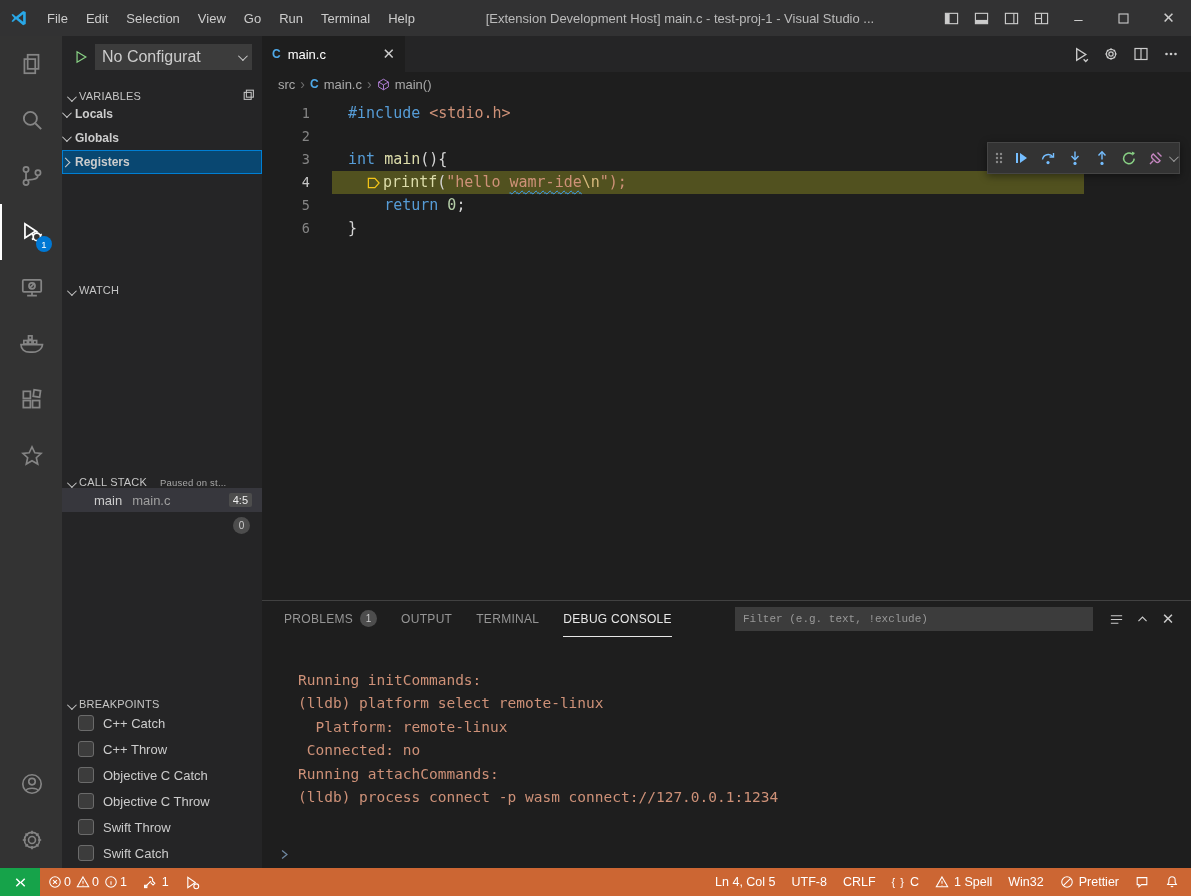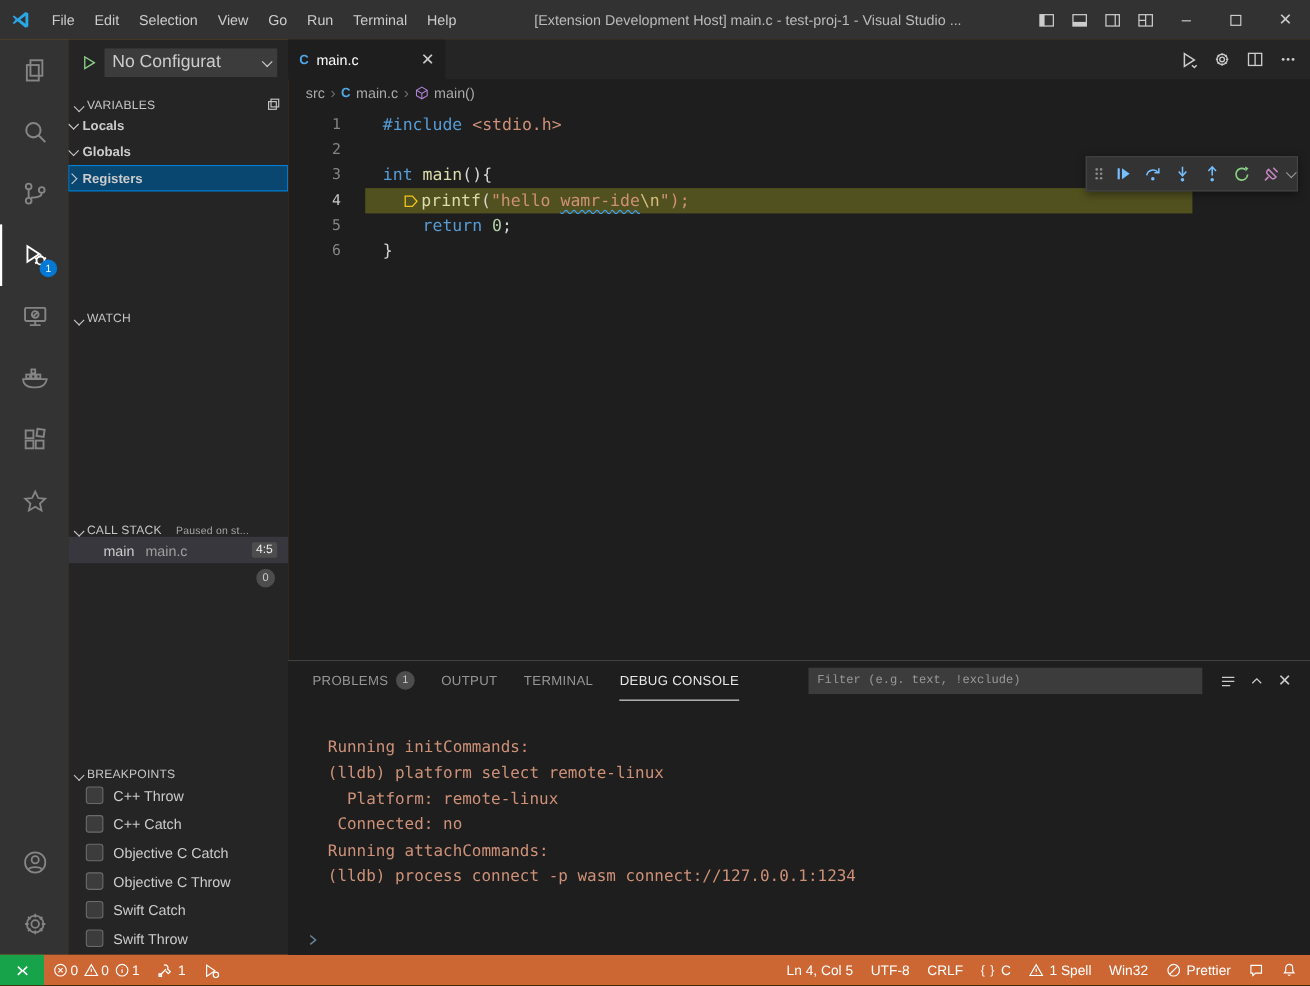--- a/index.html
+++ b/index.html
@@ -292,41 +292,41 @@
         </div>
       </div>
 
       <div class="sec sec-bps">
         <div class="sec-head">
           <span class="cv down"></span>
           <span>BREAKPOINTS</span>
         </div>
         <div class="bp-row">
             <span class="checkbox"></span>
-            <span>C++ Throw</span>
+            <span>C++ Catch</span>
           </div>
         <div class="bp-row">
             <span class="checkbox"></span>
-            <span>C++ Catch</span>
+            <span>C++ Throw</span>
           </div>
         <div class="bp-row">
             <span class="checkbox"></span>
             <span>Objective C Catch</span>
           </div>
         <div class="bp-row">
             <span class="checkbox"></span>
             <span>Objective C Throw</span>
           </div>
         <div class="bp-row">
             <span class="checkbox"></span>
-            <span>Swift Catch</span>
+            <span>Swift Throw</span>
           </div>
         <div class="bp-row">
             <span class="checkbox"></span>
-            <span>Swift Throw</span>
+            <span>Swift Catch</span>
           </div>
       </div>
     </div>
 
     <div class="editor-col">
 
       <div class="tabbar">
         <div class="tab">
           <span class="c-icon">C</span>
           <span>main.c</span>

